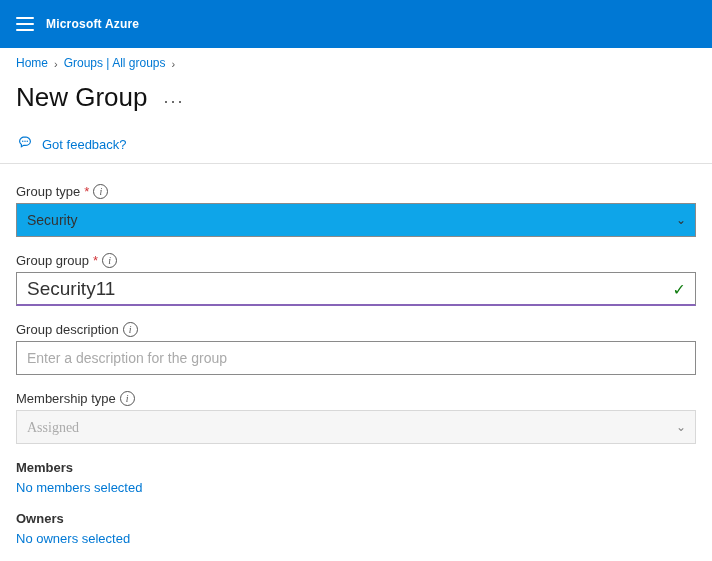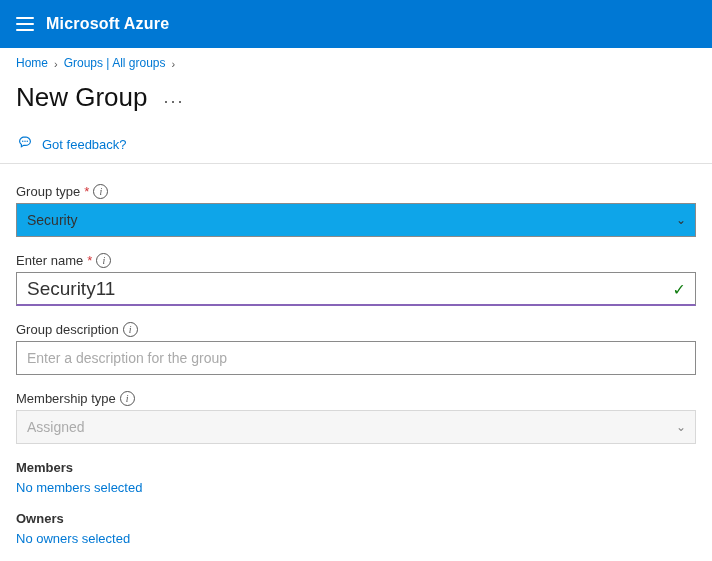--- a/index.html
+++ b/index.html
@@ -9,21 +9,21 @@
     .top-bar {
       background: #0078d4;
       color: #fff;
       display: flex;
       align-items: center;
       padding: 0 16px;
       height: 48px;
       gap: 12px;
     }
     .top-bar-title {
-      font-size: 16px;
+      font-size: 12px;
       font-weight: 600;
       letter-spacing: 0.2px;
     }
     .hamburger {
       display: flex;
       flex-direction: column;
       gap: 4px;
       cursor: pointer;
     }
     .hamburger span {
@@ -202,20 +202,21 @@
 
     .form-select-disabled {
       width: 100%;
       padding: 6px 10px;
       border: 1px solid #c8c8c8;
       background: #f3f3f3;
       font-size: 14px;
       color: #888;
       height: 34px;
       appearance: none;
+      font-family: Liberation Serif, serif;
       -webkit-appearance: none;
     }
 
     
     .section-label {
       font-size: 13px;
       font-weight: 600;
       color: #333;
       margin-bottom: 4px;
     }
@@ -274,21 +275,21 @@
       <select class="form-select">
         <option>Security</option>
         <option>Microsoft 365</option>
       </select>
       <span class="chevron-icon">⌄</span>
     </div>
   </div>
 
   <div class="form-group">
     <div class="form-label">
-      <span>Enter name</span>
+      <span>Group group</span>
       <span class="required">*</span>
       <span class="info-icon">i</span>
     </div>
     <div class="input-wrapper">
       <input class="form-input input-group-name" type="text" value="Security11" style="">
       <span class="input-check">✓</span>
     </div>
   </div>
 
   <div class="form-group">

